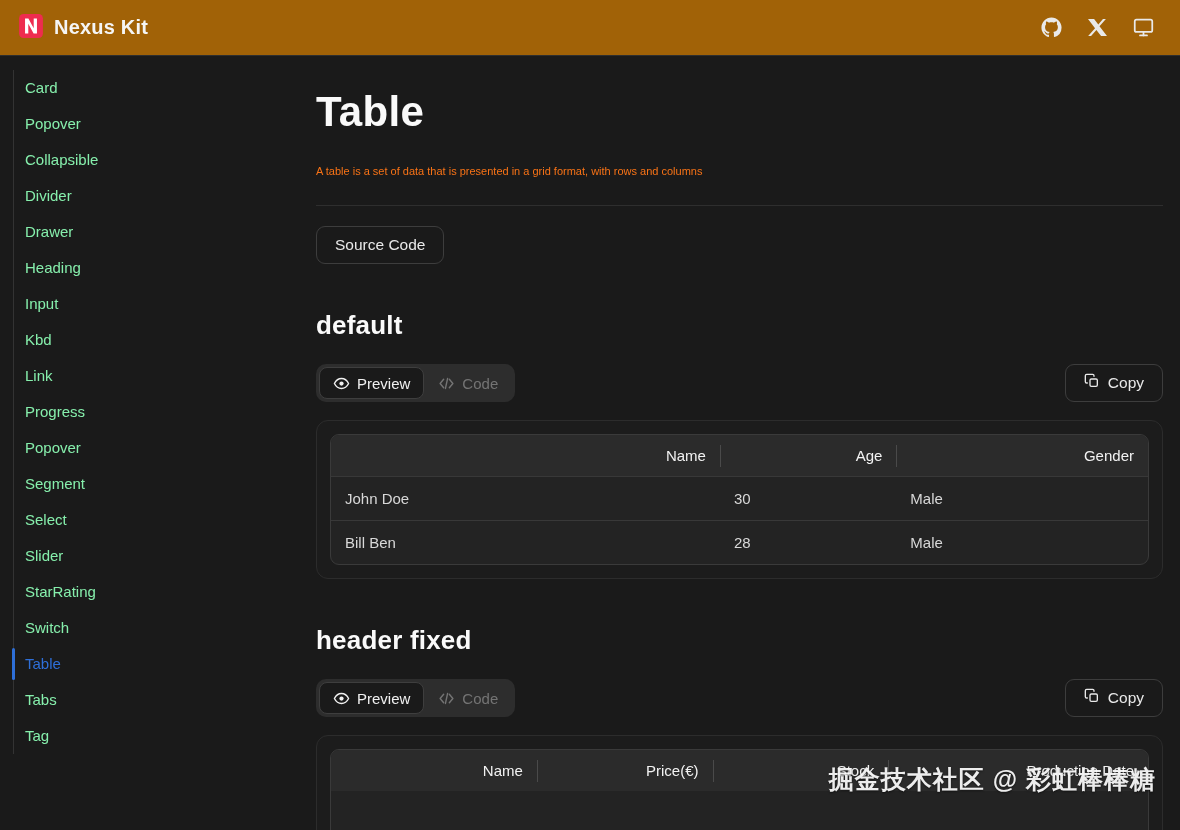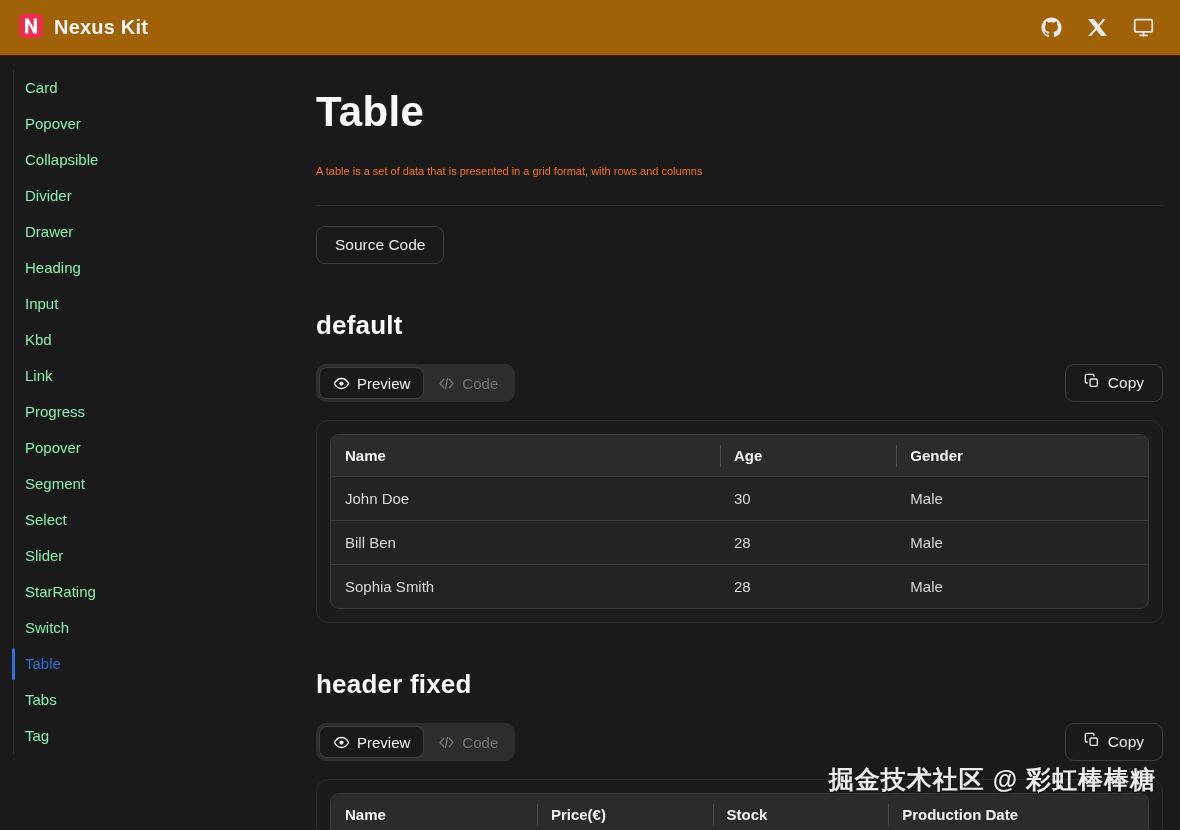--- a/index.html
+++ b/index.html
@@ -70,21 +70,21 @@
     margin-top:18px; border:1px solid #2c2c2c; border-radius:12px;
     background:#1c1c1c; padding:13px;
   }
   .table-wrap {
     border:1px solid #3a3a3a; border-radius:9px; overflow:hidden;
     background:#232323;
   }
   .panel.cut .table-wrap { min-height:120px; }
   table.data-table { width:100%; border-collapse:collapse; font-size:15px; }
   .data-table thead th {
-    background:#2b2b2b; color:#f2f2f2; font-weight:700; text-align:left;
+    background:#2b2b2b; color:#f2f2f2; font-weight:400; text-align:right;
     padding:12px 14px; position:relative;
   }
   .data-table thead th + th::before {
     content:""; position:absolute; left:0; top:50%; transform:translateY(-50%);
     width:1px; height:22px; background:#4a4a4a;
   }
   .data-table tbody td {
     color:#d8d8d8; padding:13px 14px; border-top:1px solid #383838;
   }
   .cols-3 th:nth-child(1){ width:47.6%; }
@@ -217,25 +217,20 @@
               <tr>
                 <td>John Doe</td>
                 <td>30</td>
                 <td>Male</td>
               </tr>
               <tr>
                 <td>Bill Ben</td>
                 <td>28</td>
                 <td>Male</td>
               </tr>
-              <tr>
-                <td>Sophia Smith</td>
-                <td>28</td>
-                <td>Male</td>
-              </tr>
             </tbody>
           </table>
       </div>
     </div>
 
     
     <h2 class="section-heading">header fixed</h2>
     <div class="controls">
       <div class="tab-group">
         <button class="tab active">

